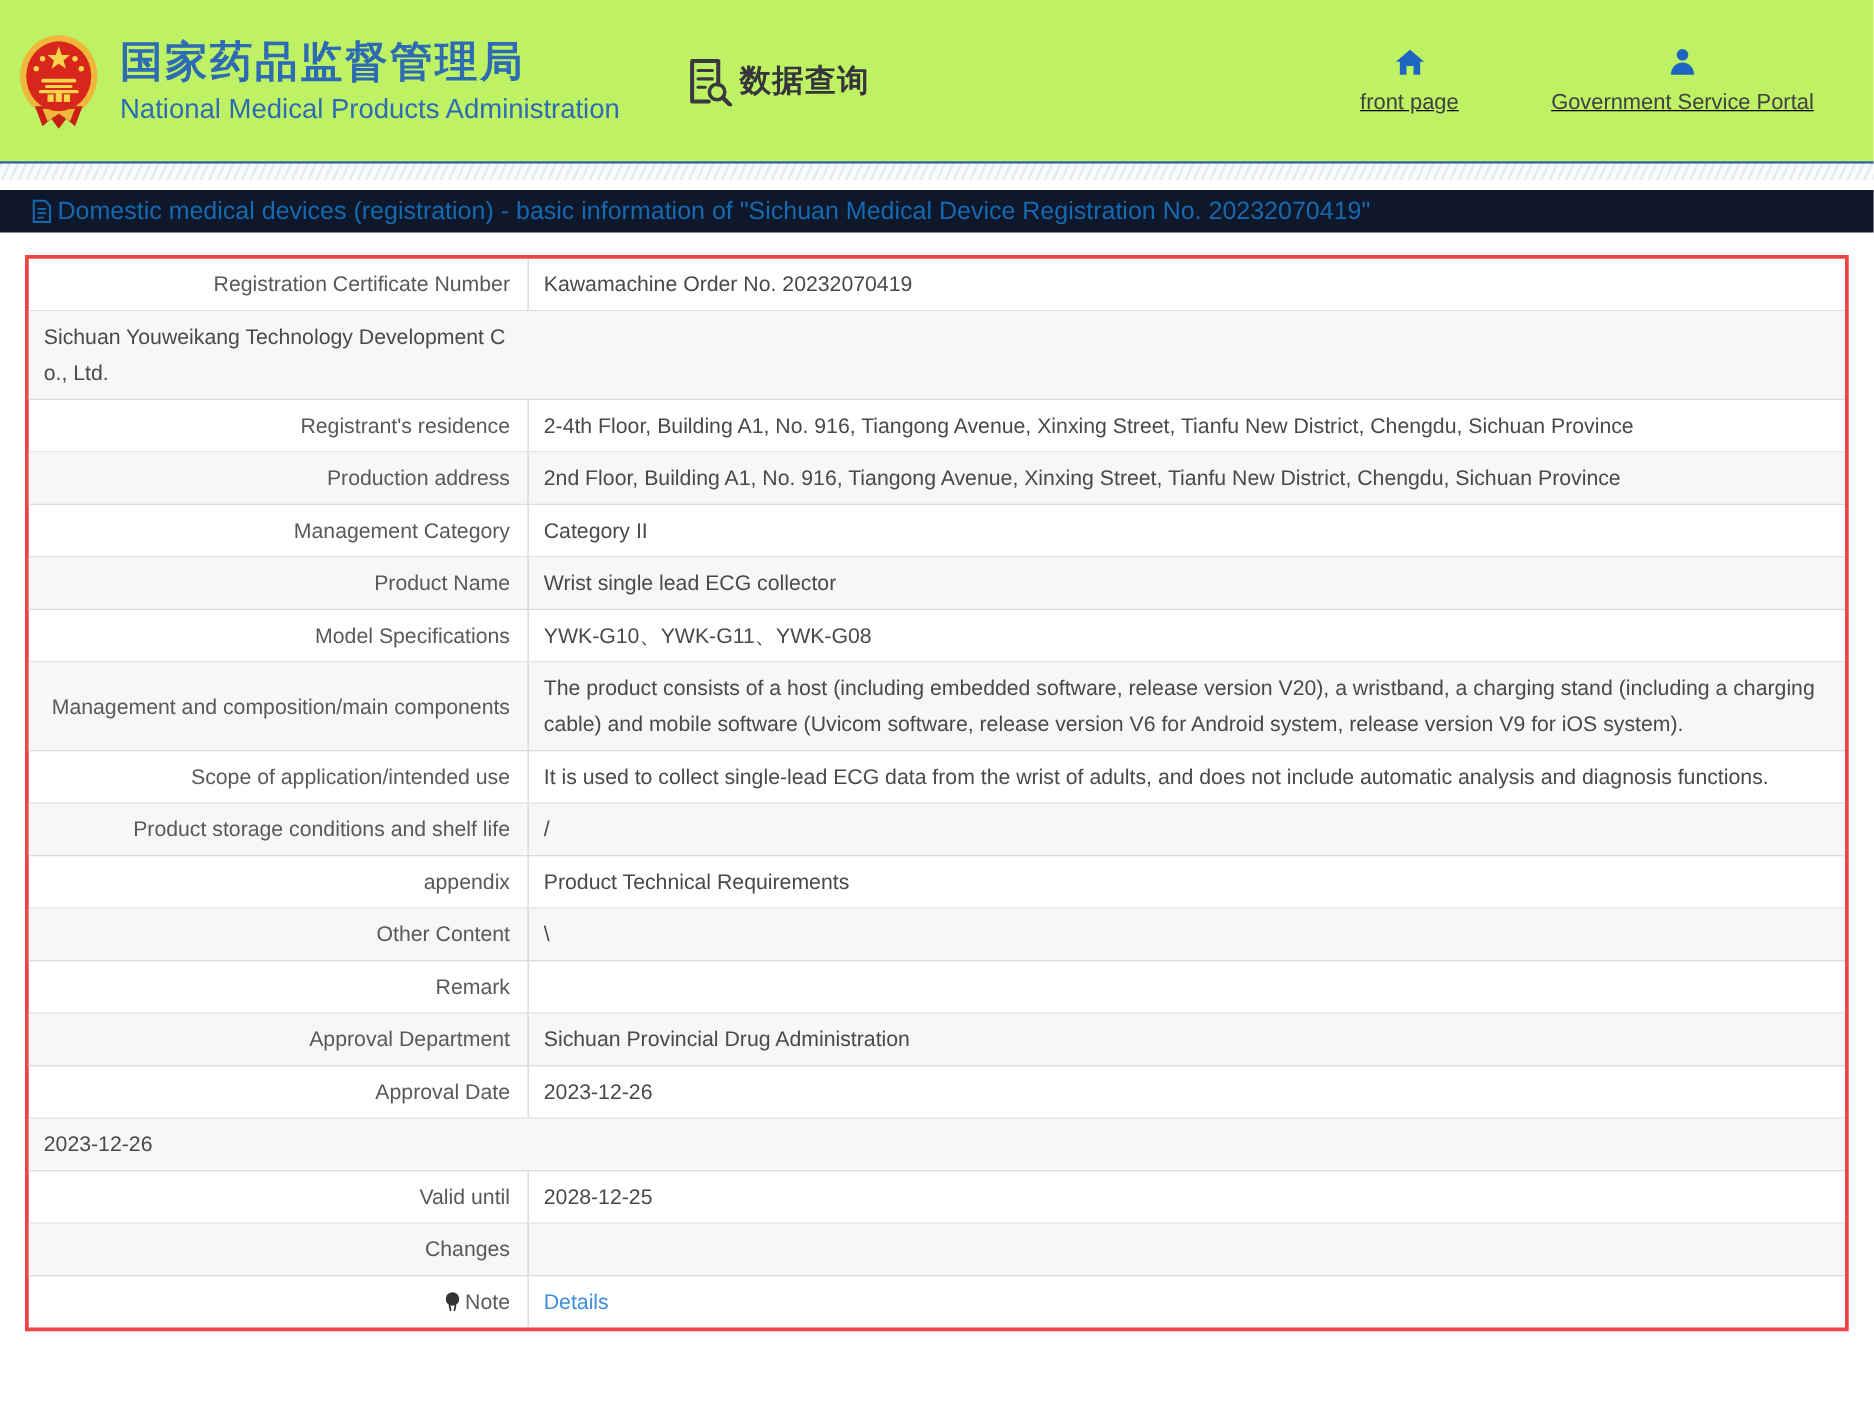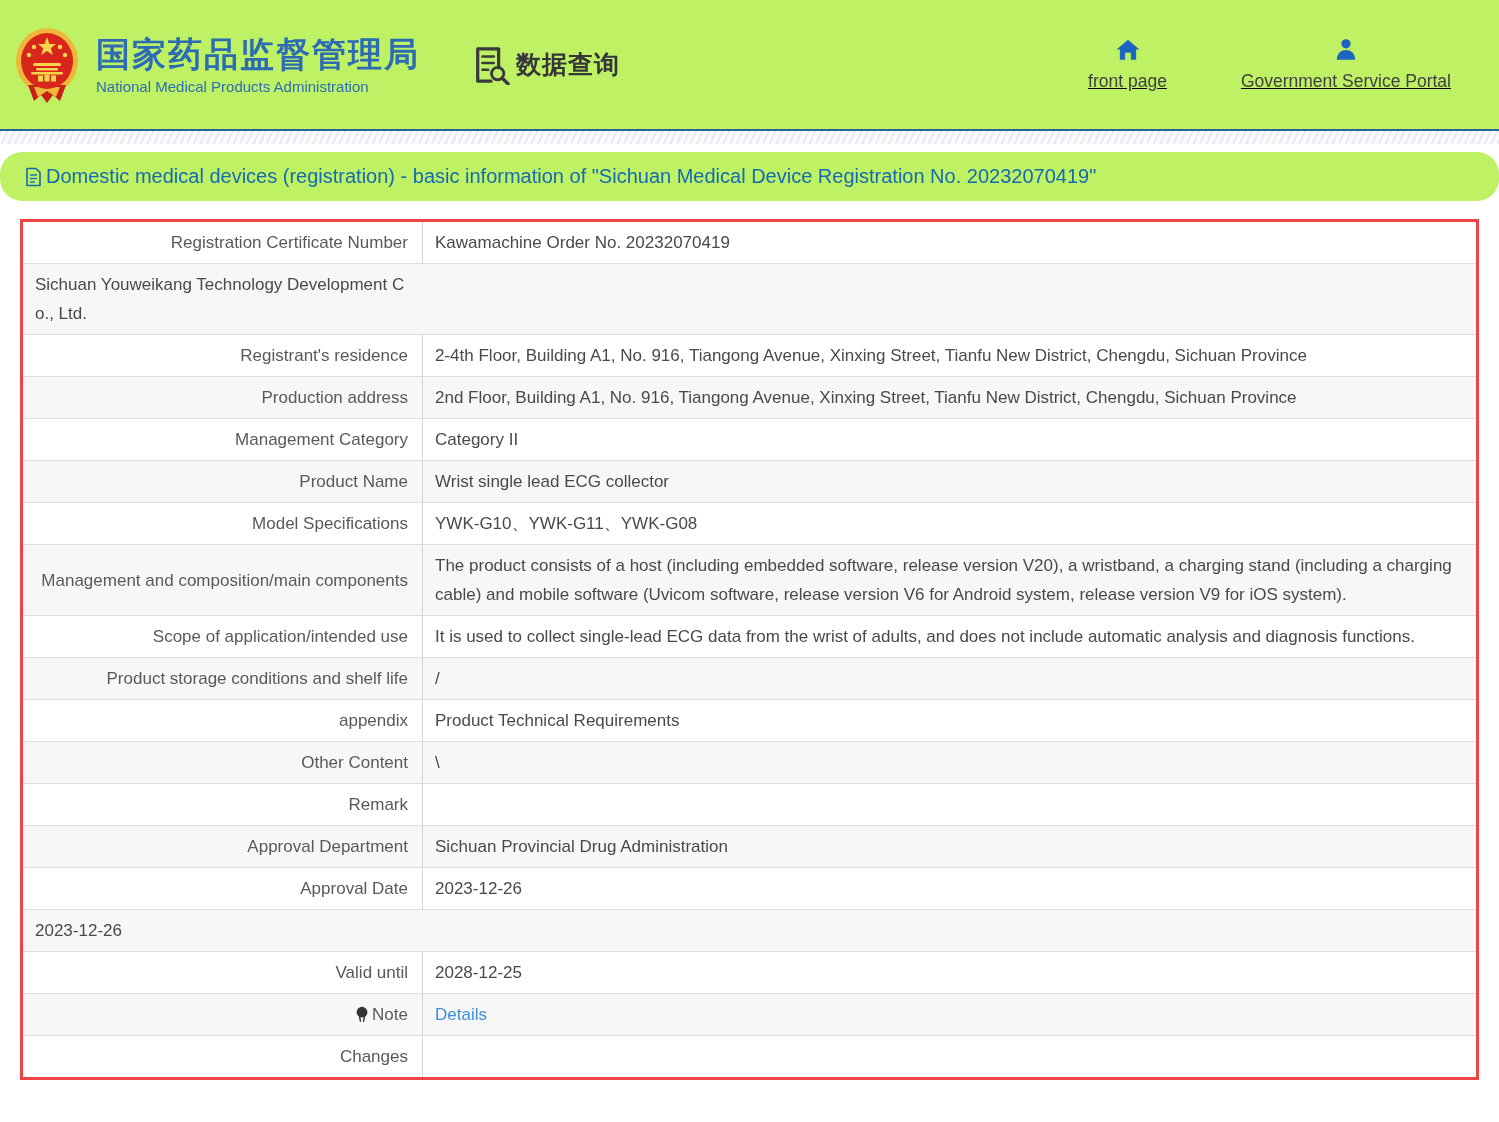--- a/index.html
+++ b/index.html
@@ -14,21 +14,21 @@
   .header {
     height:129px; display:flex; align-items:center;
     padding:0 48px 0 14px; background:#bef264;
   }
   .emblem { width:66px; height:80px; flex:0 0 auto; }
   .brand { margin-left:16px; }
   .brand-zh {
     font-size:34px; font-weight:bold; color:#2d6cb3;
     letter-spacing:2px; line-height:40px;
   }
-  .brand-en { font-size:15px; color:#2d6cb3; margin-top:4px; }
+  .brand-en { font-size:22px; color:#2d6cb3; margin-top:4px; }
   .dataquery { display:flex; align-items:center; margin-left:52px; }
   .dataquery svg { width:38px; height:40px; }
   .dataquery-label {
     font-size:25px; color:#35353a; font-weight:600; margin-left:6px;
     letter-spacing:1px;
   }
   .nav { margin-left:auto; display:flex; gap:74px;text-decoration:underline; }
   .nav-item {
     display:flex; flex-direction:column; align-items:center;
     cursor:pointer; text-decoration:none;
@@ -41,23 +41,22 @@
   .hatch {
     height:13px;
     background:repeating-linear-gradient(115deg,
       #e7ebef 0px, #e7ebef 2px, #fafbfc 2px, #fafbfc 6px);
   }
   .gap-sm { height:8px; }
   .gap-md { height:18px; }
 
   
   .title-band {
-    height:49px; background:#bef264; display:flex; align-items:center;
+    height:34px; background:#0f172a; display:flex; align-items:center;
     padding-left:25px;
-    border-radius:22px;
   }
   .title-band svg { width:17px; height:20px; margin-right:4px; flex:0 0 auto; }
   .page-title { font-size:20px; color:#156ab2; }
 
   
   .table {
     margin:0 20px; border:3px solid #ef4444; background:#fff;
   }
   .tr {
     display:grid; grid-template-columns:400px 1fr;
@@ -243,31 +242,31 @@
       <div class="td">2023-12-26</div>
     </div>
     <div class="tr">
       <div class="th">
         <span>Valid until</span>
       </div>
       <div class="td">2028-12-25</div>
     </div>
     <div class="tr">
       <div class="th">
+        <span>Changes</span>
+      </div>
+      <div class="td"></div>
+    </div>
+    <div class="tr">
+      <div class="th">
         <span class="label-icon">
           <svg viewBox="0 0 14 17">
             <circle cx="7" cy="6.2" r="5.4" fill="#333"></circle>
             <path d="M4.6 11 L5.4 15.2 M9.4 11 L8.6 15.2" stroke="#333" stroke-width="1.4" fill="none" stroke-linecap="round"></path>
           </svg>
         </span>
         <span>Note</span>
       </div>
       <div class="td">
         <a href="#">Details</a>
       </div>
     </div>
-    <div class="tr">
-      <div class="th">
-        <span>Changes</span>
-      </div>
-      <div class="td"></div>
-    </div>
   </div>
 
 </body></html>

